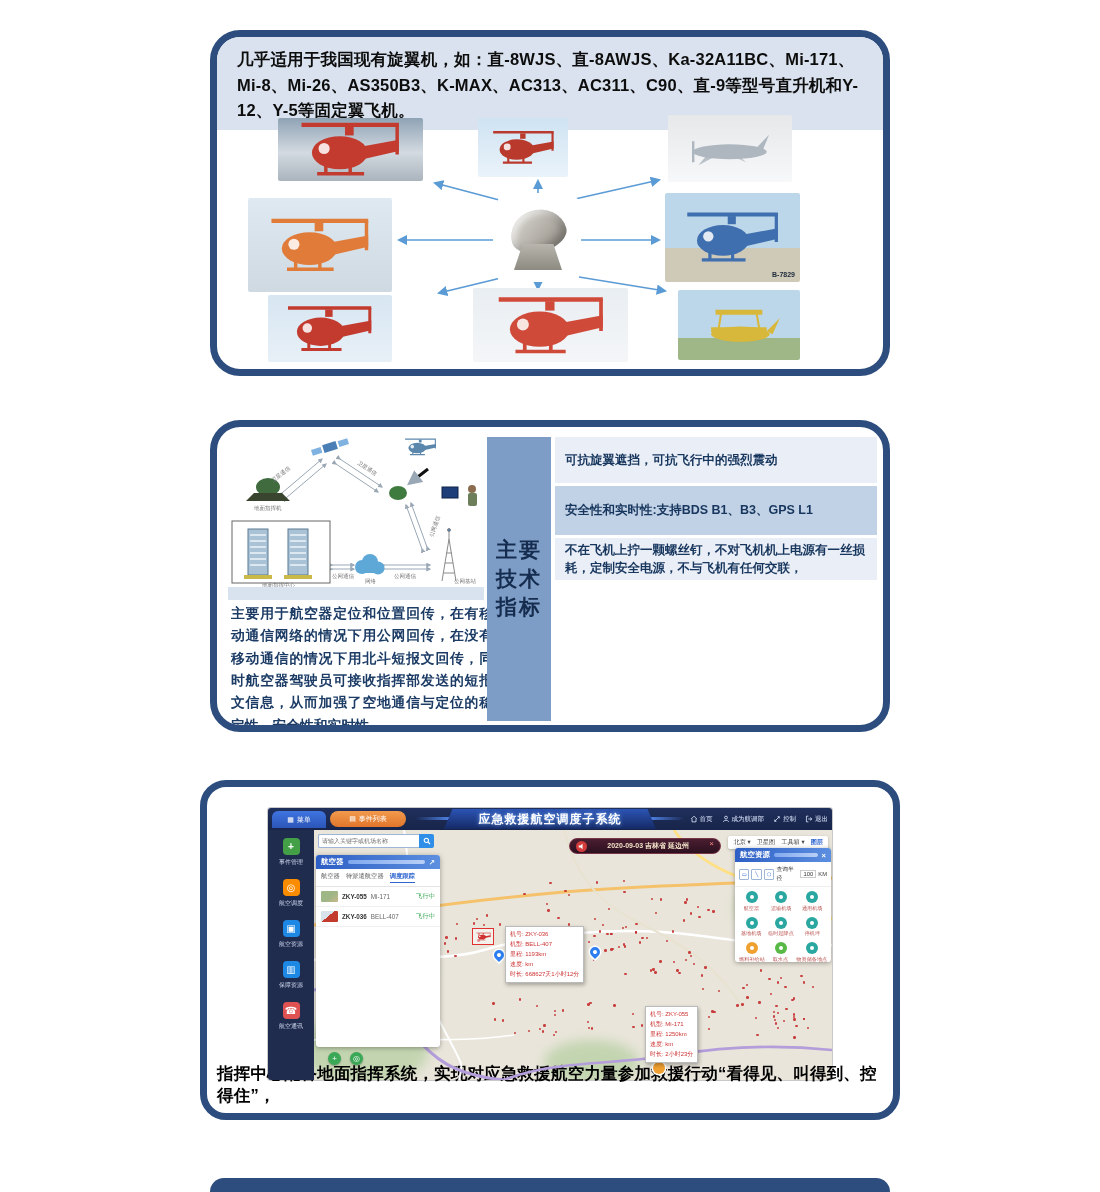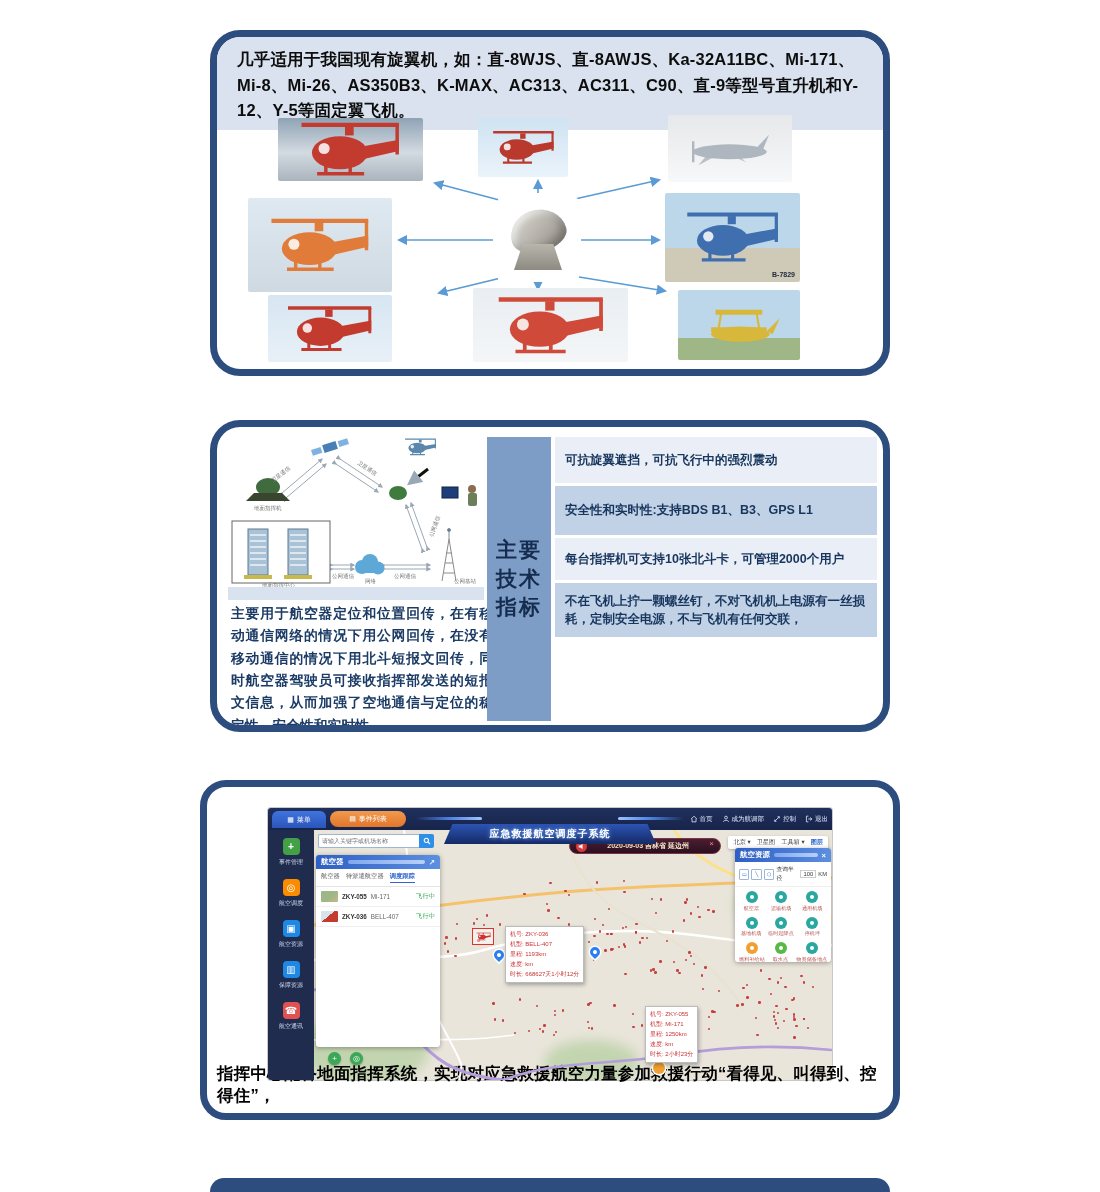--- a/index.html
+++ b/index.html
@@ -51,23 +51,23 @@
   .shot{position:absolute;left:61px;top:21px;width:564px;height:272px;background:#e9e5da;border-radius:3px;overflow:hidden;box-shadow:0 0 0 1px #c9c9c9;}
   .caption{position:absolute;left:10px;bottom:6px;right:6px;margin:0;color:#000;font-weight:bold;font-size:16.5px;letter-spacing:.2px;}
   .nextedge{position:absolute;left:210px;top:1178px;width:680px;height:14px;background:#2c4d7e;border-radius:16px 16px 0 0;}
   
   .topbar{position:absolute;left:0;top:0;width:564px;height:22px;background:linear-gradient(#20305c,#17244a);z-index:9;}
   .tab-menu{position:absolute;left:4px;top:3px;width:54px;height:17px;background:linear-gradient(#3f74e0,#2b55b8);
             border-radius:6px 6px 0 0;color:#fff;font-size:7px;display:flex;align-items:center;justify-content:center;gap:3px;}
   .tab-event{position:absolute;left:62px;top:3px;width:76px;height:17px;background:linear-gradient(#f headers,#e); background:linear-gradient(#f headers);}
   .tab-event{background:linear-gradient(#f29a4d,#e0762b);border-radius:9px;color:#fff;font-size:7px;
              display:flex;align-items:center;justify-content:center;gap:3px;}
-  .banner{position:absolute;left:50%;top:16px;transform:translateX(-50%);width:212px;height:20px;
+  .banner{position:absolute;left:50%;top:1px;transform:translateX(-50%);width:212px;height:20px;
           background:linear-gradient(#2c54b4,#152a66);clip-path:polygon(4% 0,96% 0,100% 100%,0 100%);
-          color:#fff;font-weight:bold;font-size:10px;display:flex;align-items:center;justify-content:center;
+          color:#fff;font-weight:bold;font-size:12px;display:flex;align-items:center;justify-content:center;
           letter-spacing:1px;text-shadow:0 0 4px #7fb2ff;}
   .streak{position:absolute;top:9px;height:3px;width:66px;background:linear-gradient(90deg,transparent,#4d7fe0,#9ec3ff);border-radius:2px;}
   .streak.l{left:148px;}
   .streak.r{right:148px;transform:scaleX(-1);}
   .nav{position:absolute;right:4px;top:0;height:22px;display:flex;align-items:center;gap:9px;color:#dfe8ff;font-size:6.5px;}
   .nav .nv{display:flex;align-items:center;gap:2px;}
   .nav svg{width:8px;height:8px;stroke:#dfe8ff;fill:none;stroke-width:1.4;}
   
   .sbar{position:absolute;left:0;top:22px;width:46px;height:250px;background:#202c4e;z-index:8;
         display:flex;flex-direction:column;align-items:center;padding-top:8px;gap:12px;box-sizing:border-box;}
@@ -301,21 +301,20 @@
   <p class="p2text">主要用于航空器定位和位置回传，在有移动通信网络的情况下用公网回传，在没有移动通信的情况下用北斗短报文回传，同时航空器驾驶员可接收指挥部发送的短报文信息，从而加强了空地通信与定位的稳定性、安全性和实时性</p>
   <div class="ttable">
     <div class="thead">
       <span>主要</span>
       <span>技术</span>
       <span>指标</span>
     </div>
     <div class="trows">
       <div class="trow">可抗旋翼遮挡，可抗飞行中的强烈震动</div>
       <div class="trow">安全性和实时性:支持BDS B1、B3、GPS L1</div>
-      <div class="trow">每台指挥机可支持10张北斗卡，可管理2000个用户</div>
       <div class="trow">不在飞机上拧一颗螺丝钉，不对飞机机上电源有一丝损耗，定制安全电源，不与飞机有任何交联，</div>
     </div>
   </div>
 </section>
 
 <section class="panel" id="panel3">
   <div class="shot">
 
     <div class="topbar">
       <div class="tab-menu">

